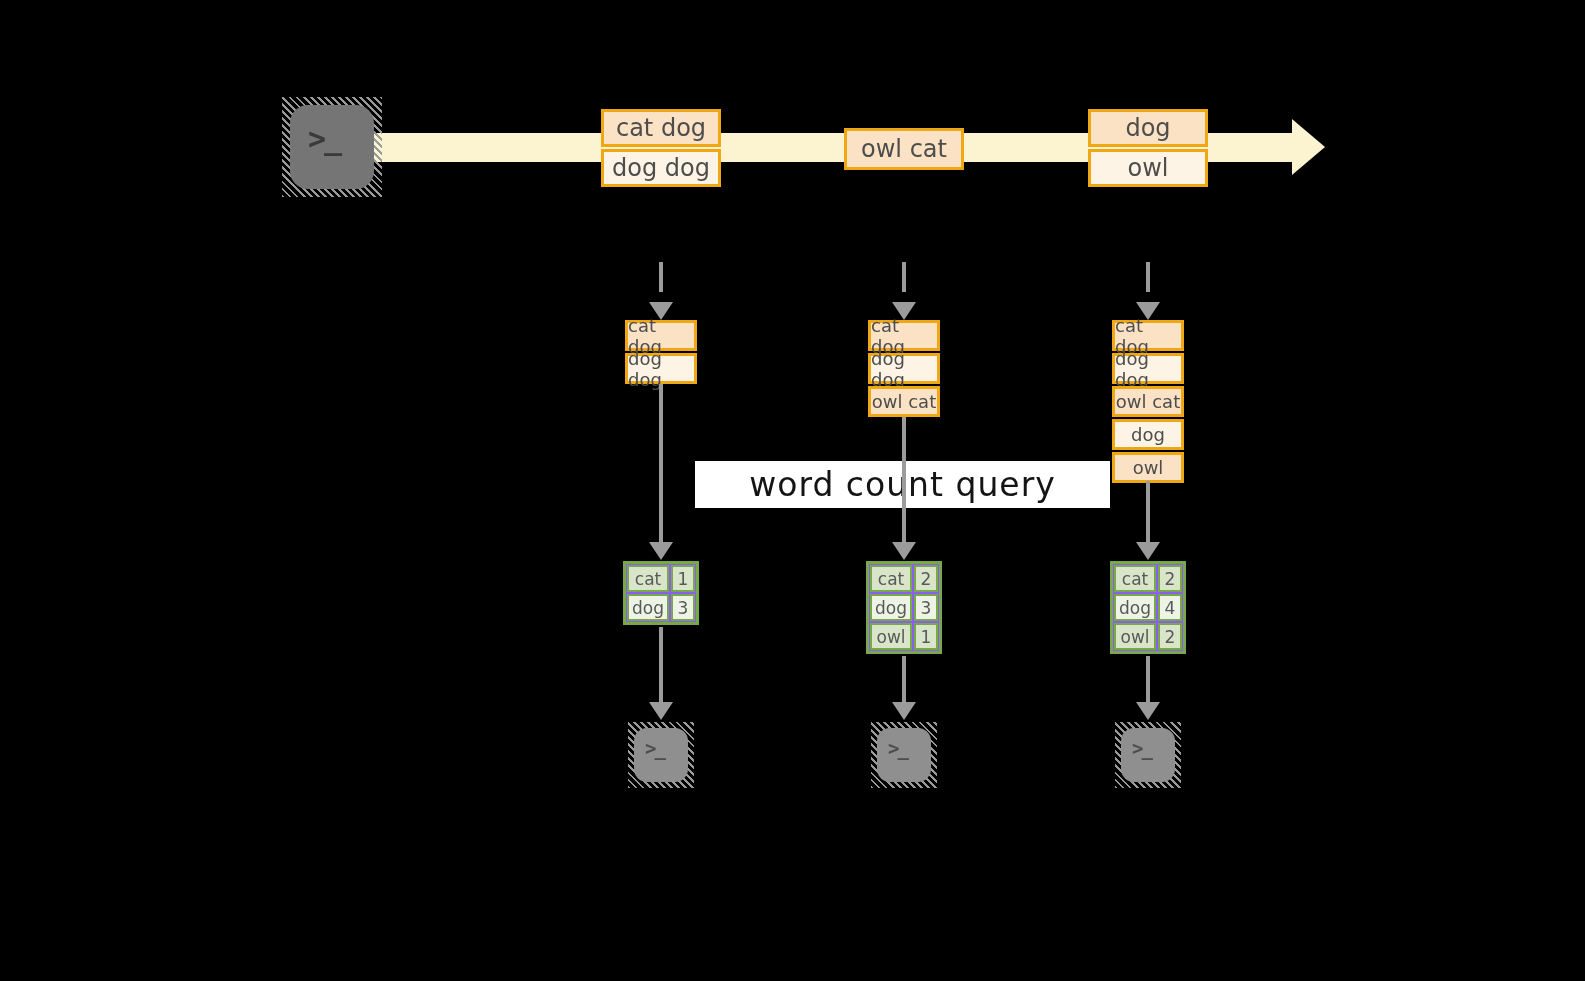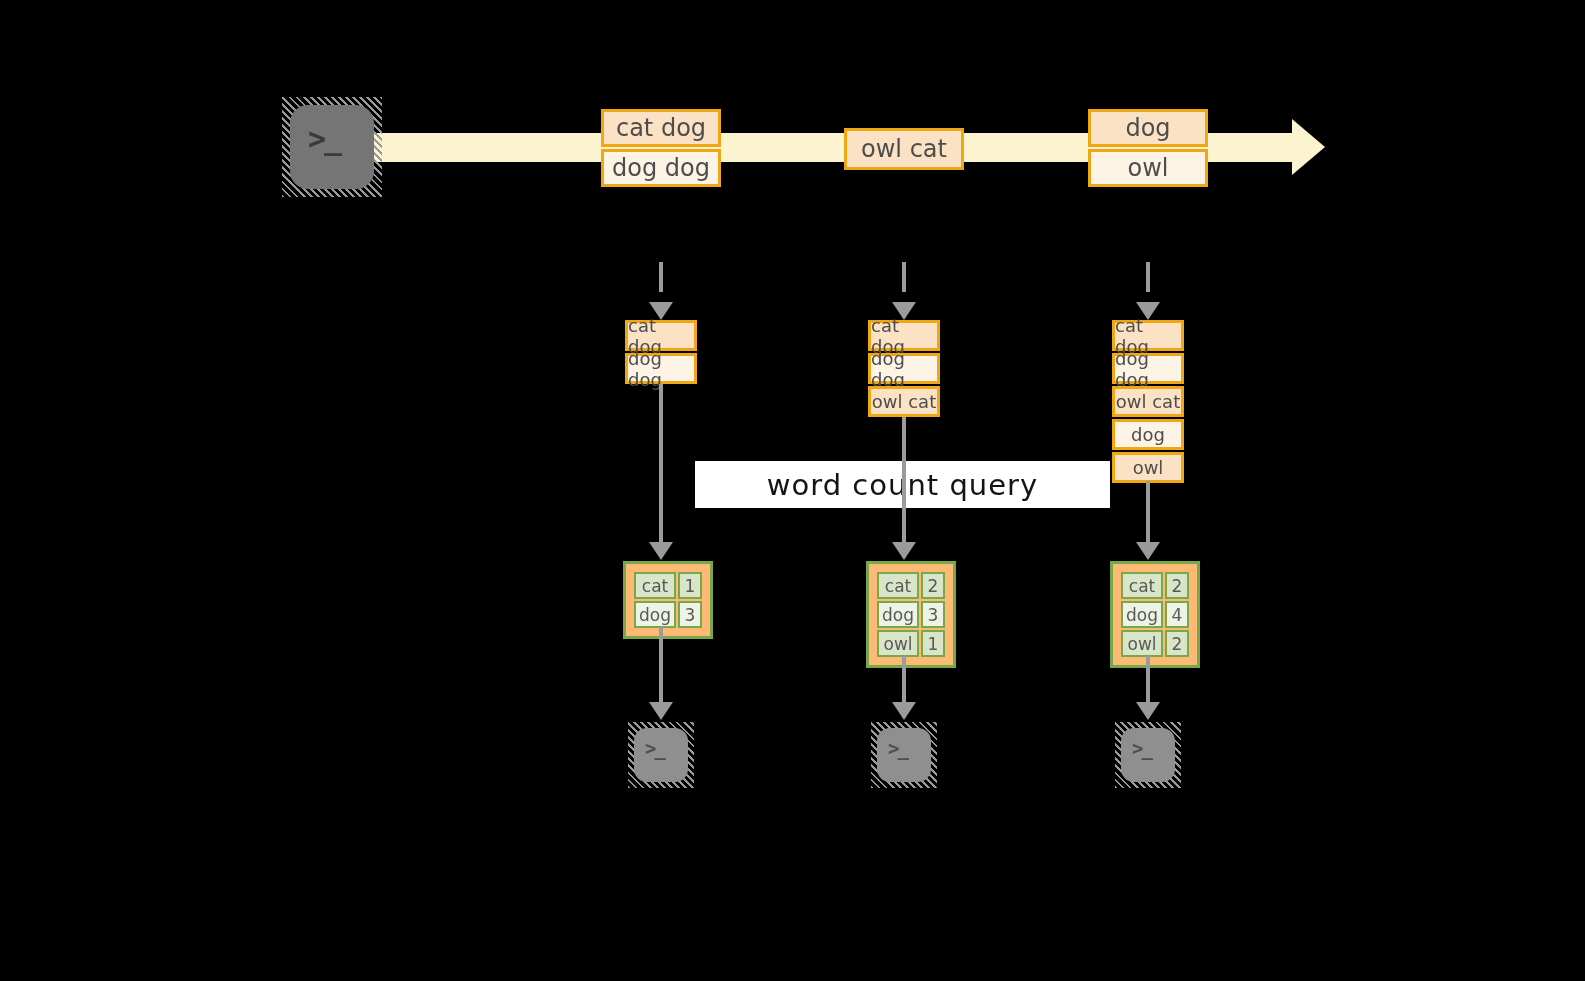--- a/index.html
+++ b/index.html
@@ -42,22 +42,22 @@
     color:#4d4d4d;
   }
   .t1 .ebox, .ebox.t1 { width:120px; height:38px; font-size:24px; }
   .ebox.single { width:120px; height:42px; font-size:24px; }
   .t2 .ebox { width:72px; height:31px; font-size:18px; }
   .fill-a { background:var(--peach-fill,#fbe2c4); }
   .fill-b { background:var(--cream-fill,#fdf4e5); }
 
   
   .gtable {
-    position:absolute; box-sizing:border-box; background:#fdba74;
-    border:3px solid var(--green-border,#78a84a); padding:8px;
+    position:absolute; box-sizing:border-box; background:#8b5cf6;
+    border:3px solid var(--green-border,#78a84a); padding:1px;
     display:grid; grid-template-columns:42px 24px; gap:2px;
   }
   .gcell {
     box-sizing:border-box; border:2px solid var(--green-border,#78a84a); height:27px;
     display:flex; align-items:center; justify-content:center;
     font-size:17px; color:#595959;
   }
   .g-dark { background:var(--green-dark,#d8e5c9); }
   .g-light { background:var(--green-light,#edf3e5); }
 
@@ -69,21 +69,21 @@
   }
   .head {
     position:absolute; width:0; height:0;
     border-left:12px solid transparent; border-right:12px solid transparent;
     border-top:18px solid var(--arrow-gray,#9b9b9b);
   }
 
   
   .query-label {
     position:absolute; left:695px; top:461px; width:415px; height:47px;
-    background:#ffffff; color:#141414; font-size:29px;
+    background:#ffffff; color:#141414; font-size:33px;
     display:flex; align-items:center; justify-content:center; letter-spacing:1px;
   }
 </style>
 </head>
 <body>
 
 <div class="canvas">
 
   <div class="band" style="left:372px; top:133px; width:920px; height:29px;"></div>
   <div class="band-head" style="left:1292px; top:119px;"></div>

